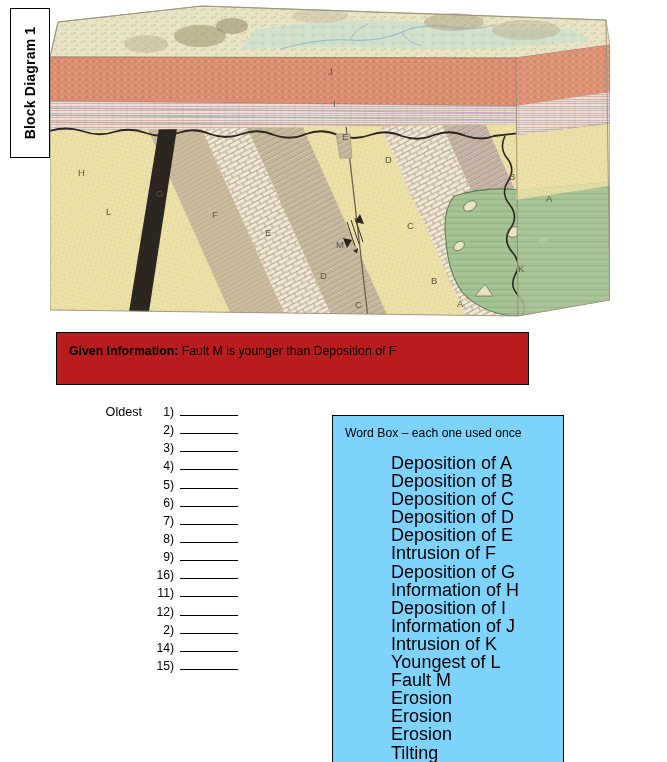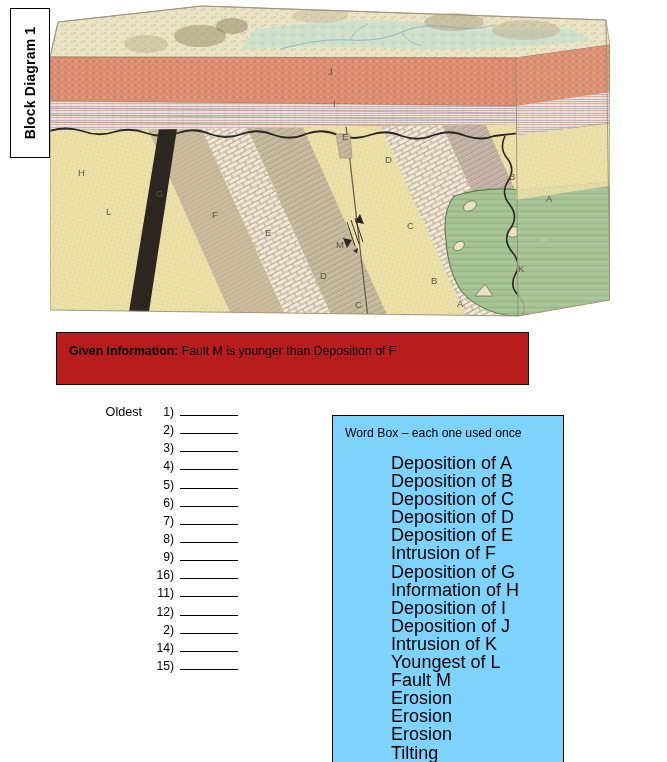--- a/index.html
+++ b/index.html
@@ -321,21 +321,21 @@
   <div id="wb-list">
       <div class="wb-item">Deposition of A</div>
       <div class="wb-item">Deposition of B</div>
       <div class="wb-item">Deposition of C</div>
       <div class="wb-item">Deposition of D</div>
       <div class="wb-item">Deposition of E</div>
       <div class="wb-item">Intrusion of F</div>
       <div class="wb-item">Deposition of G</div>
       <div class="wb-item">Information of H</div>
       <div class="wb-item">Deposition of I</div>
-      <div class="wb-item">Deposition of J</div>
+      <div class="wb-item">Information of J</div>
       <div class="wb-item">Intrusion of K</div>
       <div class="wb-item">Youngest of L</div>
       <div class="wb-item">Fault M</div>
       <div class="wb-item">Erosion</div>
       <div class="wb-item">Erosion</div>
       <div class="wb-item">Erosion</div>
       <div class="wb-item">Tilting</div>
     </div>
 </div>
 

